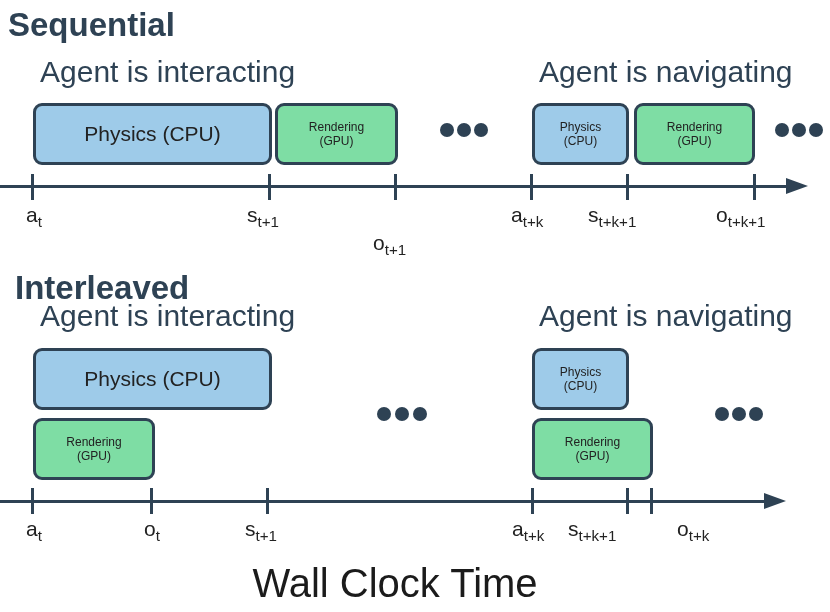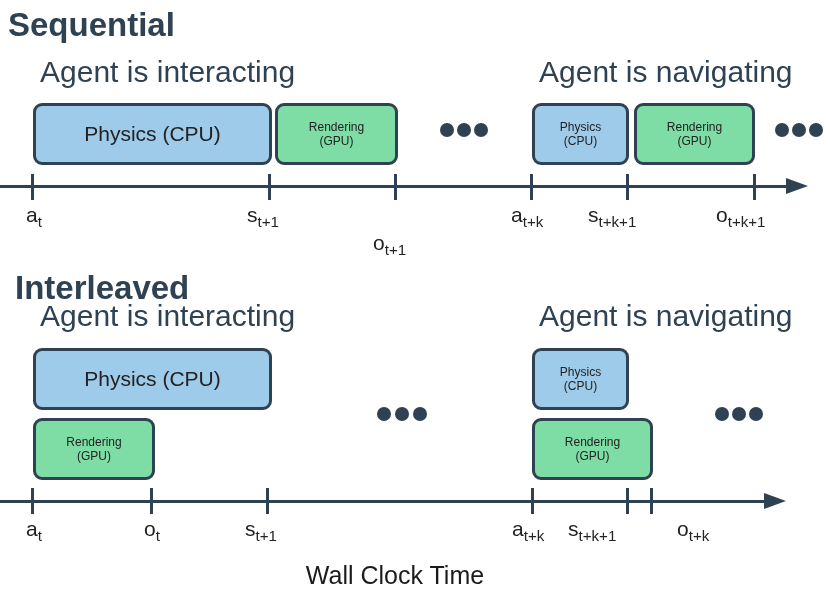--- a/index.html
+++ b/index.html
@@ -67,21 +67,21 @@
   .ticklab {
     font-size: 21px;
     color: var(--label, #222222);
     white-space: nowrap;
   }
   .ticklab sub {
     font-size: 0.72em;
     line-height: 1;
   }
   .axis-label {
-    font-size: 25px;
+    font-size: 40px;
     color: var(--axis-ink, #1b1b1b);
     text-align: center;
   }
 </style>
 </head>
 <body>
 
 <div id="diagram">
 
   <div class="abs title" style="left:8px; top:6px;">Sequential</div>

